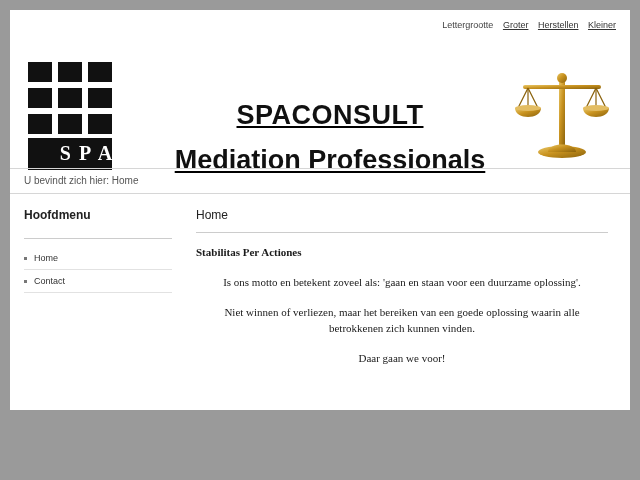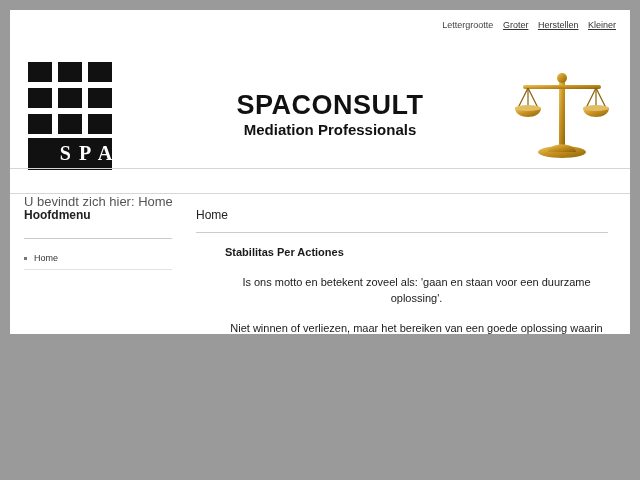--- a/index.html
+++ b/index.html
@@ -11,21 +11,21 @@
     height: 480px;
     background: #9a9a9a;
     font-family: "Liberation Sans", sans-serif;
     overflow: hidden;
   }
   .page {
     position: absolute;
     left: 10px;
     top: 10px;
     width: 620px;
-    height: 324px;
+    height: 400px;
     background: #ffffff;
     overflow: hidden;
   }
 
   
   .topbar {
     height: 30px;
     position: relative;
   }
   .fontsize {
@@ -81,58 +81,59 @@
     font-weight: bold;
     letter-spacing: 8px;
     text-align: center;
     line-height: 34px;
     text-indent: 8px;
     z-index: 3;
   }
   .titles {
     position: absolute;
     left: 150px;
-    top: 50px;
+    top: 60px;
     width: 340px;
     text-align: center;
+    text-decoration: underline;
   }
   .title-main {
     font-size: 27px;
     font-weight: bold;
     color: #111111;
     letter-spacing: 0.5px;
   }
   .title-sub {
-    font-size: 15px;
+    font-size: 27px;
     font-weight: bold;
     color: #111111;
-    margin-top: 0;
+    margin-top: 14px;
   }
   .scales {
     position: absolute;
     right: 16px;
     top: 24px;
     width: 104px;
     height: 104px;
   }
 
   
   .sep-line {
     position: absolute;
     left: 0;
     right: 0;
     height: 1px;
     background: #d6d6d6;
   }
   .breadcrumb {
     position: relative;
     height: 26px;
-    font-size: 13px;
+    font-size: 10px;
     color: #555555;
-    padding: 26px 0 0 14px;
+    padding: 7px 0 0 14px;
     box-sizing: border-box;
   }
 
   
   .content {
     position: relative;
     display: flex;
     height: 260px;
   }
   .sidebar {
@@ -179,25 +180,24 @@
   .main h2 {
     margin: 0 0 12px 0;
     font-size: 12px;
     font-weight: normal;
     color: #222222;
     padding-bottom: 10px;
     border-bottom: 1px solid #cccccc;
     font-family: "Liberation Sans", sans-serif;
   }
   .article {
-    font-family: Liberation Sans, sans-serif;
+    font-family: Liberation Serif, serif;
     color: #1a1a1a;
     font-size: 11px;
     line-height: 1.45;
-    margin-left: 29px;
   }
   .article h4 {
     margin: 8px 0 14px 0;
     font-size: 11px;
     font-weight: bold;
   }
   .article p {
     margin: 0 0 14px 0;
     text-align: center;
   }
@@ -285,20 +285,24 @@
 
   <div class="content">
 
     <div class="sidebar">
       <h3>Hoofdmenu</h3>
       <ul class="menu">
         <li>
           <span class="bullet"></span>
           <a href="#">Home</a>
         </li>
+        <li>
+          <span class="bullet"></span>
+          <a href="#">Contact</a>
+        </li>
       </ul>
     </div>
 
     <div class="main">
       <h2>Home</h2>
       <div class="article">
         <h4>Stabilitas Per Actiones</h4>
         <p>Is ons motto en betekent zoveel als: 'gaan en staan voor een duurzame oplossing'.</p>
         <p>Niet winnen of verliezen, maar het bereiken van een goede oplossing waarin alle betrokkenen zich kunnen vinden.</p>
         <p>Daar gaan we voor!</p>

